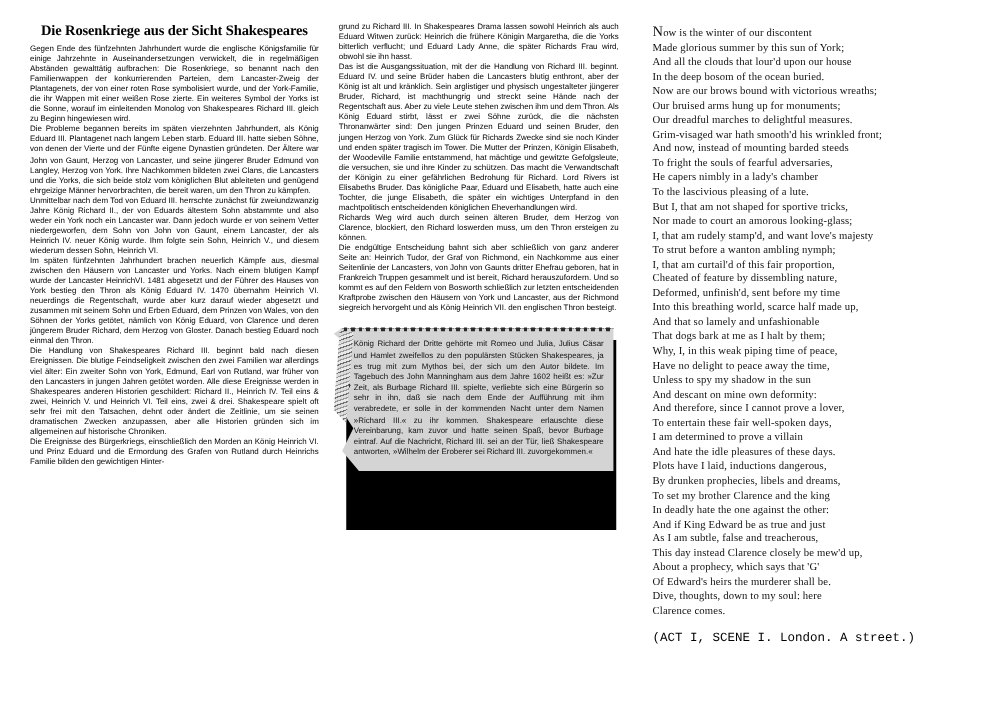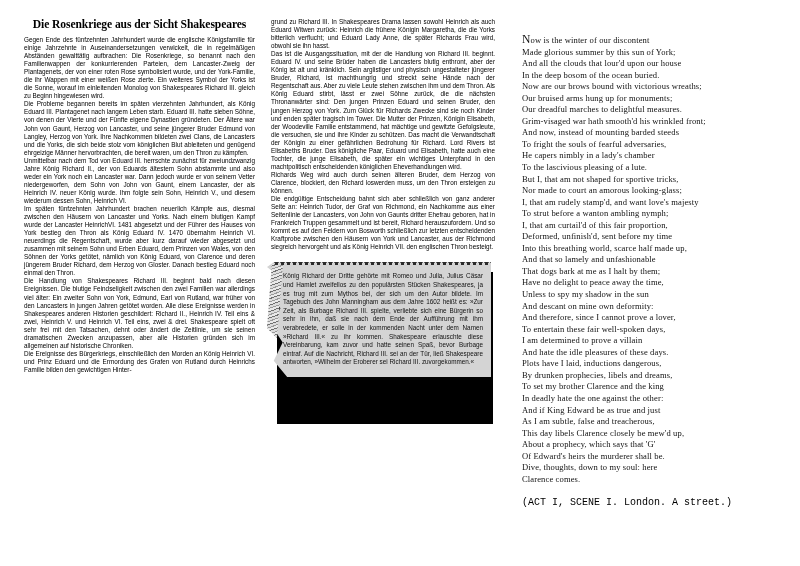--- a/index.html
+++ b/index.html
@@ -26,21 +26,21 @@
     gap: 0;
   }
 
   
   .col {
     box-sizing: border-box;
     position: relative;
   }
   .col-1 { width: 240px; padding-right: 9px; }
   .col-2 { width: 240px; padding-right: 9px; padding-left: 7px; }
-  .col-3 { width: 272px; padding-left: 18px; margin-top: 14px; }
+  .col-3 { width: 272px; padding-left: 18px; }
 
   
   .article-title {
     font-family: "Liberation Serif", serif;
     font-weight: bold;
     font-size: 11.6px;
     line-height: 13px;
     text-align: center;
     margin: 0 0 5px 0;
     letter-spacing: -0.1px;
@@ -201,38 +201,40 @@
         <span class="verse-line">Grim-visaged war hath smooth'd his wrinkled front;</span>
         <span class="verse-line">And now, instead of mounting barded steeds</span>
         <span class="verse-line">To fright the souls of fearful adversaries,</span>
         <span class="verse-line">He capers nimbly in a lady's chamber</span>
         <span class="verse-line">To the lascivious pleasing of a lute.</span>
         <span class="verse-line">But I, that am not shaped for sportive tricks,</span>
         <span class="verse-line">Nor made to court an amorous looking-glass;</span>
         <span class="verse-line">I, that am rudely stamp'd, and want love's majesty</span>
         <span class="verse-line">To strut before a wanton ambling nymph;</span>
         <span class="verse-line">I, that am curtail'd of this fair proportion,</span>
+        <span class="verse-line">Cheated of feature by dissembling nature,</span>
         <span class="verse-line">Deformed, unfinish'd, sent before my time</span>
         <span class="verse-line">Into this breathing world, scarce half made up,</span>
         <span class="verse-line">And that so lamely and unfashionable</span>
         <span class="verse-line">That dogs bark at me as I halt by them;</span>
+        <span class="verse-line">Why, I, in this weak piping time of peace,</span>
         <span class="verse-line">Have no delight to peace away the time,</span>
         <span class="verse-line">Unless to spy my shadow in the sun</span>
         <span class="verse-line">And descant on mine own deformity:</span>
         <span class="verse-line">And therefore, since I cannot prove a lover,</span>
         <span class="verse-line">To entertain these fair well-spoken days,</span>
         <span class="verse-line">I am determined to prove a villain</span>
         <span class="verse-line">And hate the idle pleasures of these days.</span>
         <span class="verse-line">Plots have I laid, inductions dangerous,</span>
         <span class="verse-line">By drunken prophecies, libels and dreams,</span>
         <span class="verse-line">To set my brother Clarence and the king</span>
         <span class="verse-line">In deadly hate the one against the other:</span>
         <span class="verse-line">And if King Edward be as true and just</span>
         <span class="verse-line">As I am subtle, false and treacherous,</span>
-        <span class="verse-line">This day libels Clarence closely be mew'd up,</span>
+        <span class="verse-line">This day instead Clarence closely be mew'd up,</span>
         <span class="verse-line">About a prophecy, which says that 'G'</span>
         <span class="verse-line">Of Edward's heirs the murderer shall be.</span>
         <span class="verse-line">Dive, thoughts, down to my soul: here</span>
         <span class="verse-line">Clarence comes.</span>
       </div>
     <span class="verse-attrib">(ACT I, SCENE I. London. A street.)</span>
   </div>
 
 </div>
 

